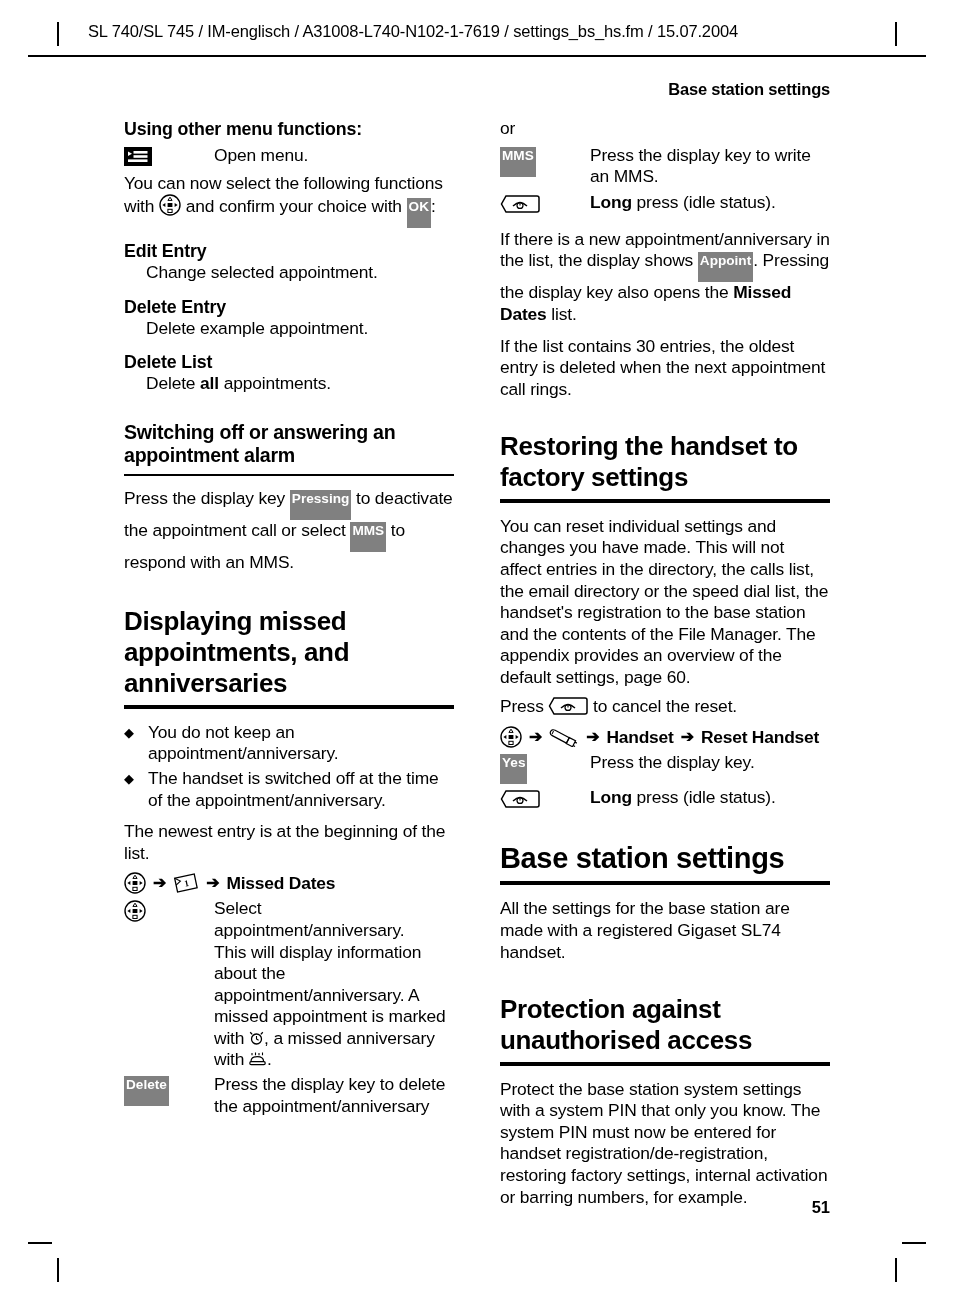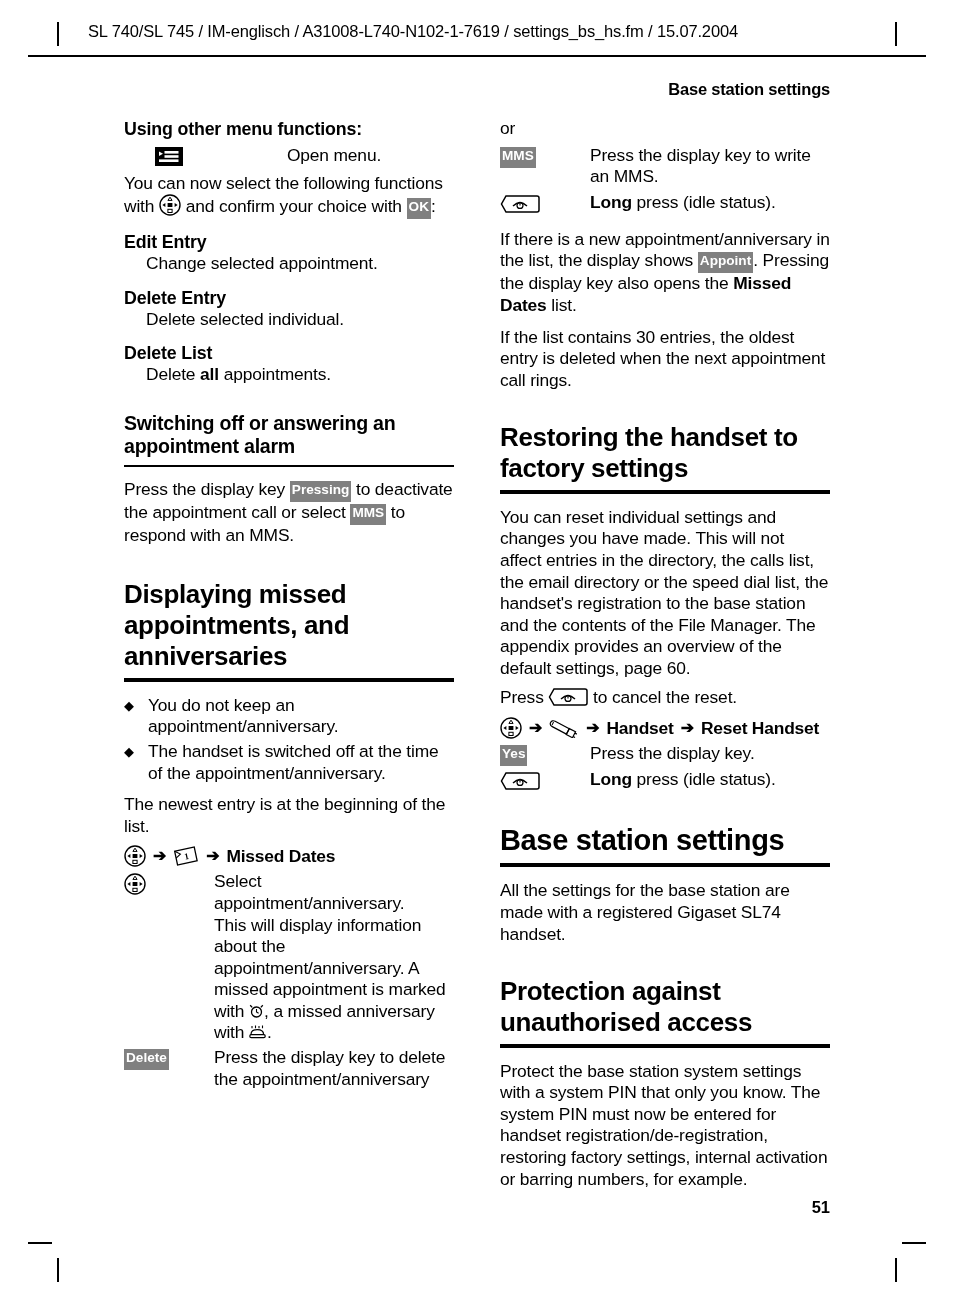--- a/index.html
+++ b/index.html
@@ -178,21 +178,21 @@
   .arrow-glyph { font-size: 16px; line-height: 1; }
 
   
   .chip {
     display: inline-block;
     background: #808080;
     color: #ffffff;
     font-weight: bold;
     font-size: 13.6px;
     line-height: 15px;
-    padding: 1px 2px 5px 2px;
+    padding: 1px 2px 14px 2px;
     vertical-align: 1px;
     letter-spacing: 0px;
     white-space: nowrap;
   }
 
   
   .icon { display: inline-block; vertical-align: -4px; }
   .icon svg { display: block; }
   .icon-nav   { width: 22px; height: 22px; }
   .icon-menu  { width: 28px; height: 19px; }
@@ -223,21 +223,21 @@
 
   <div class="running-title">Base station settings</div>
   <div class="folio">51</div>
 
   <div class="columns">
 
     <div class="col col-left">
 
       <div class="h3" style="margin-top:0;">Using other menu functions:</div>
 
-      <div class="key-row" style="margin-top:5px;text-align:center;">
+      <div class="key-row" style="margin-top:5px;">
         <div class="key-cell">
           <span class="icon icon-menu">
             <svg viewBox="0 0 28 19">
                 <rect x="0" y="0" width="28" height="19" fill="#000"></rect>
                 <polygon points="4,4.5 4,9 8,6.8" fill="#fff"></polygon>
                 <rect x="9.5" y="4" width="14" height="2.6" fill="#fff"></rect>
                 <rect x="9.5" y="8.2" width="14" height="2.6" fill="#fff"></rect>
                 <rect x="4" y="12.4" width="19.5" height="2.6" fill="#fff"></rect>
               </svg>
           </span>
@@ -255,21 +255,21 @@
               <rect x="8.6" y="9" width="4.8" height="4" fill="#000"></rect>
               <rect x="8.9" y="15.3" width="4.2" height="3.2" fill="none" stroke="#000" stroke-width="1"></rect>
             </svg>
         </span><span> and confirm your choice with </span><span class="chip">OK</span><span>:</span>
       </p>
 
       <div class="h3">Edit Entry</div>
       <div class="h3-body">Change selected appointment.</div>
 
       <div class="h3">Delete Entry</div>
-      <div class="h3-body">Delete selected individual.</div>
+      <div class="h3-body">Delete example appointment.</div>
 
       <div class="h3">Delete List</div>
       <div class="h3-body"><span>Delete </span><b>all</b><span> appointments.</span></div>
 
       <div class="h2">Switching off or answering an appointment alarm</div>
       <div class="h2-rule"></div>
 
       <p class="para">
         <span>Press the display key </span><span class="chip">Pressing</span><span> to deactivate the appointment call or select </span><span class="chip">MMS</span><span> to respond with an MMS.</span>
       </p>

